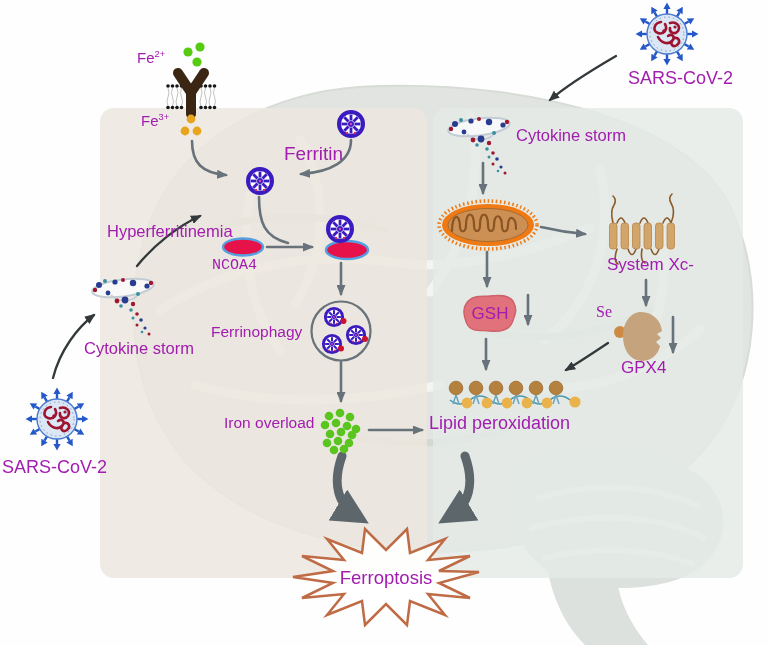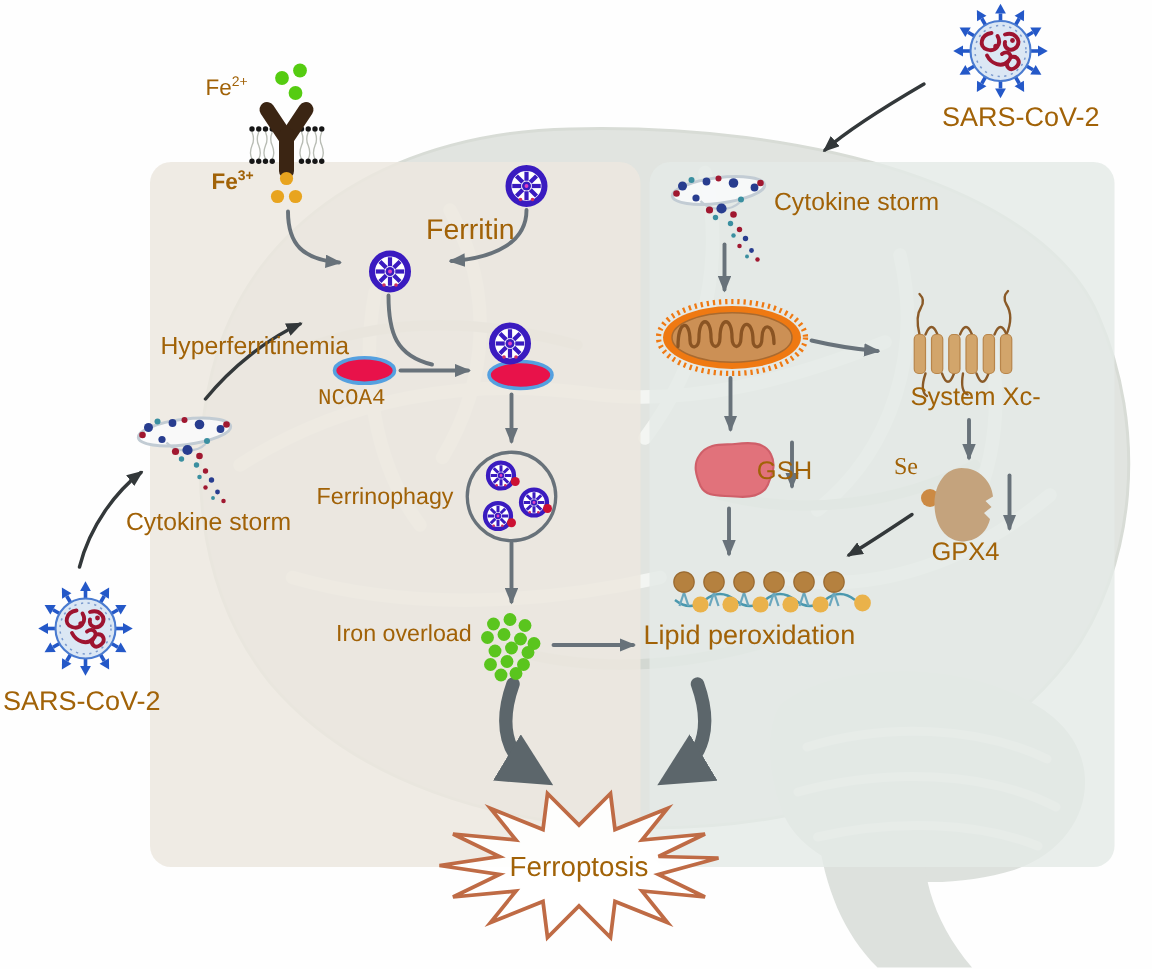--- a/index.html
+++ b/index.html
@@ -1,19 +1,19 @@
 <!DOCTYPE html>
 <html><head>
 <meta charset="utf-8">
 <style>
   html,body{margin:0;padding:0;background:#ffffff;}
   #stage{position:relative;width:768px;height:646px;background:#fefefe;overflow:hidden;
          font-family:"Liberation Sans",sans-serif;}
   #art{position:absolute;left:0;top:0;}
-  .label{position:absolute;color:#a16207;white-space:nowrap;line-height:1.05;
+  .label{position:absolute;color:#a21caf;white-space:nowrap;line-height:1.05;
          font-family:"Liberation Sans",sans-serif;}
   .label sup{font-size:62%;}
   .centered{transform:translate(-50%,-50%);}
 </style>
 </head>
 <body>
 
 <div id="stage">
 
 <svg id="art" width="768" height="646" viewBox="0 0 768 646">
@@ -332,30 +332,30 @@
     </g>
   </g>
 
   <path d="M479,572 L439,571 L470,556 L428,560 L445,539 L410,553 L407,529 L386,550
            L365,529 L362,553 L327,539 L344,560 L302,556 L333,571 L293,577 L333,583
            L302,598 L344,594 L327,615 L362,601 L365,625 L386,604 L407,625 L410,601
            L445,615 L428,594 L470,598 L439,583 Z" fill="#ffffff" fill-opacity="0.93" stroke="#bf6b45" stroke-width="2.5" stroke-linejoin="miter"></path>
 </svg>
 
 <div class="label" style="left:137px;top:50px;font-size:15px;"><span>Fe</span><sup>2+</sup></div>
-<div class="label" style="left:141px;top:113px;font-size:15px;font-weight:bold;"><span>Fe</span><sup>3+</sup></div>
+<div class="label" style="left:141px;top:113px;font-size:15px;"><span>Fe</span><sup>3+</sup></div>
 <div class="label" style="left:284px;top:116px;font-size:19px;margin-top:28px;">Ferritin</div>
 <div class="label" style="left:107px;top:187px;font-size:16.5px;margin-top:36px;">Hyperferritinemia</div>
 <div class="label" style="left:212px;top:258px;font-size:15px;font-family:Liberation Mono, monospace;">NCOA4</div>
 <div class="label" style="left:211px;top:324px;font-size:15.5px;text-align:center;">Ferrinophagy</div>
 <div class="label" style="left:224px;top:415px;font-size:15.5px;">Iron overload</div>
 <div class="label" style="left:84px;top:340px;font-size:16.5px;">Cytokine storm</div>
 <div class="label" style="left:2px;top:458px;font-size:18px;">SARS-CoV-2</div>
 <div class="label" style="left:628px;top:69px;font-size:18px;">SARS-CoV-2</div>
 <div class="label" style="left:516px;top:127px;font-size:16.5px;">Cytokine storm</div>
 <div class="label" style="left:607px;top:256px;font-size:17px;">System Xc-</div>
-<div class="label centered" style="left:490px;top:314px;font-size:17px;margin-left:33px;">GSH</div>
+<div class="label centered" style="left:490px;top:314px;font-size:17px;">GSH</div>
 <div class="label" style="left:596px;top:304px;font-size:16px;font-family:Liberation Serif, serif;">Se</div>
 <div class="label" style="left:621px;top:359px;font-size:17px;">GPX4</div>
 <div class="label" style="left:429px;top:414px;font-size:18px;">Lipid peroxidation</div>
 <div class="label centered" style="left:386px;top:578px;font-size:18.5px;">Ferroptosis</div>
 
 </div>
 
 </body></html>

